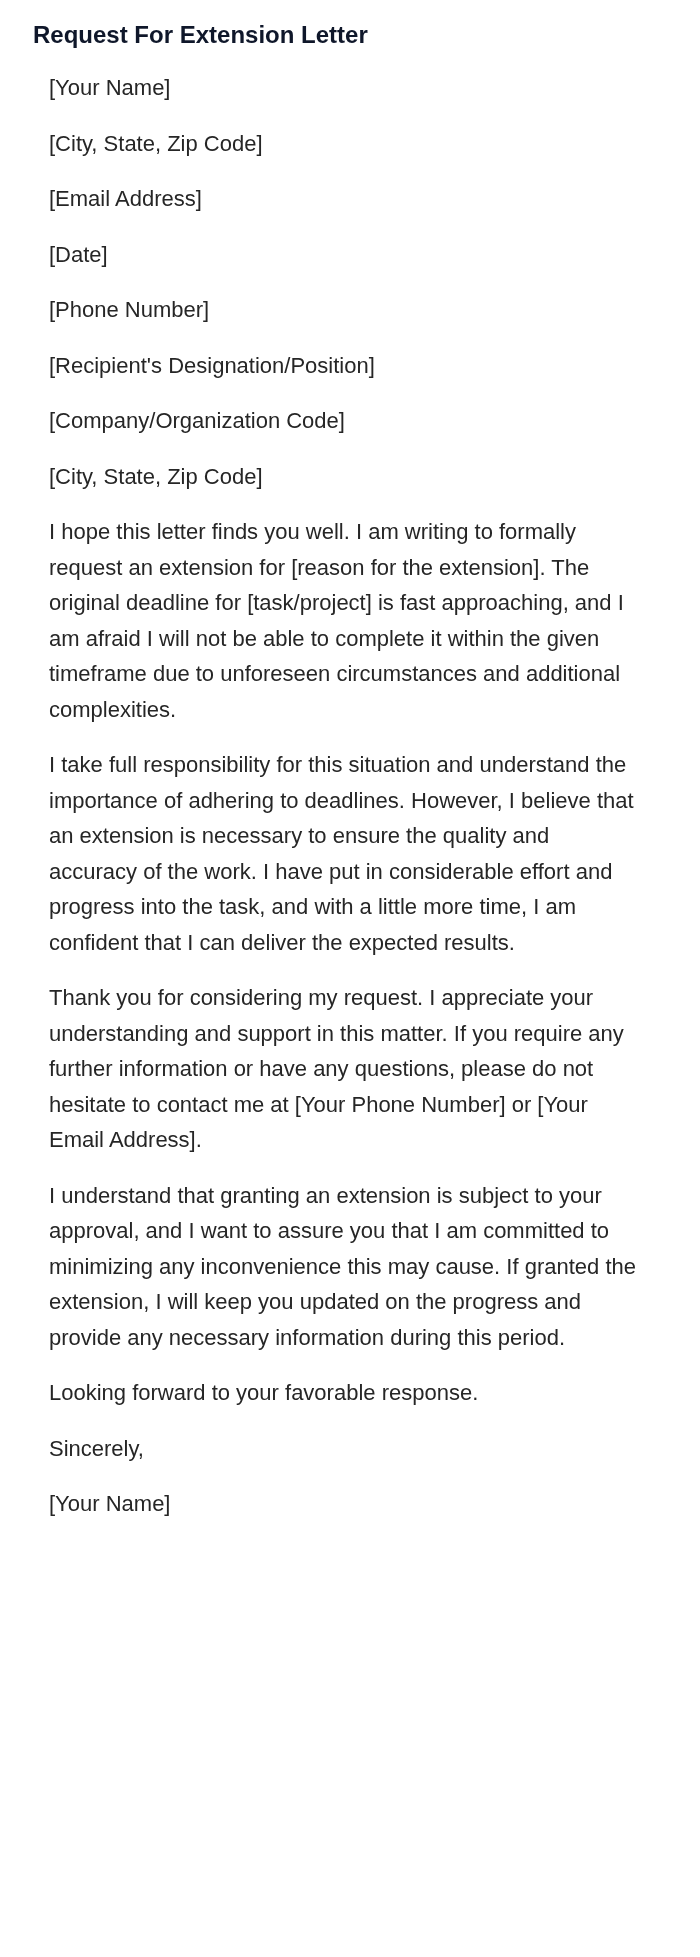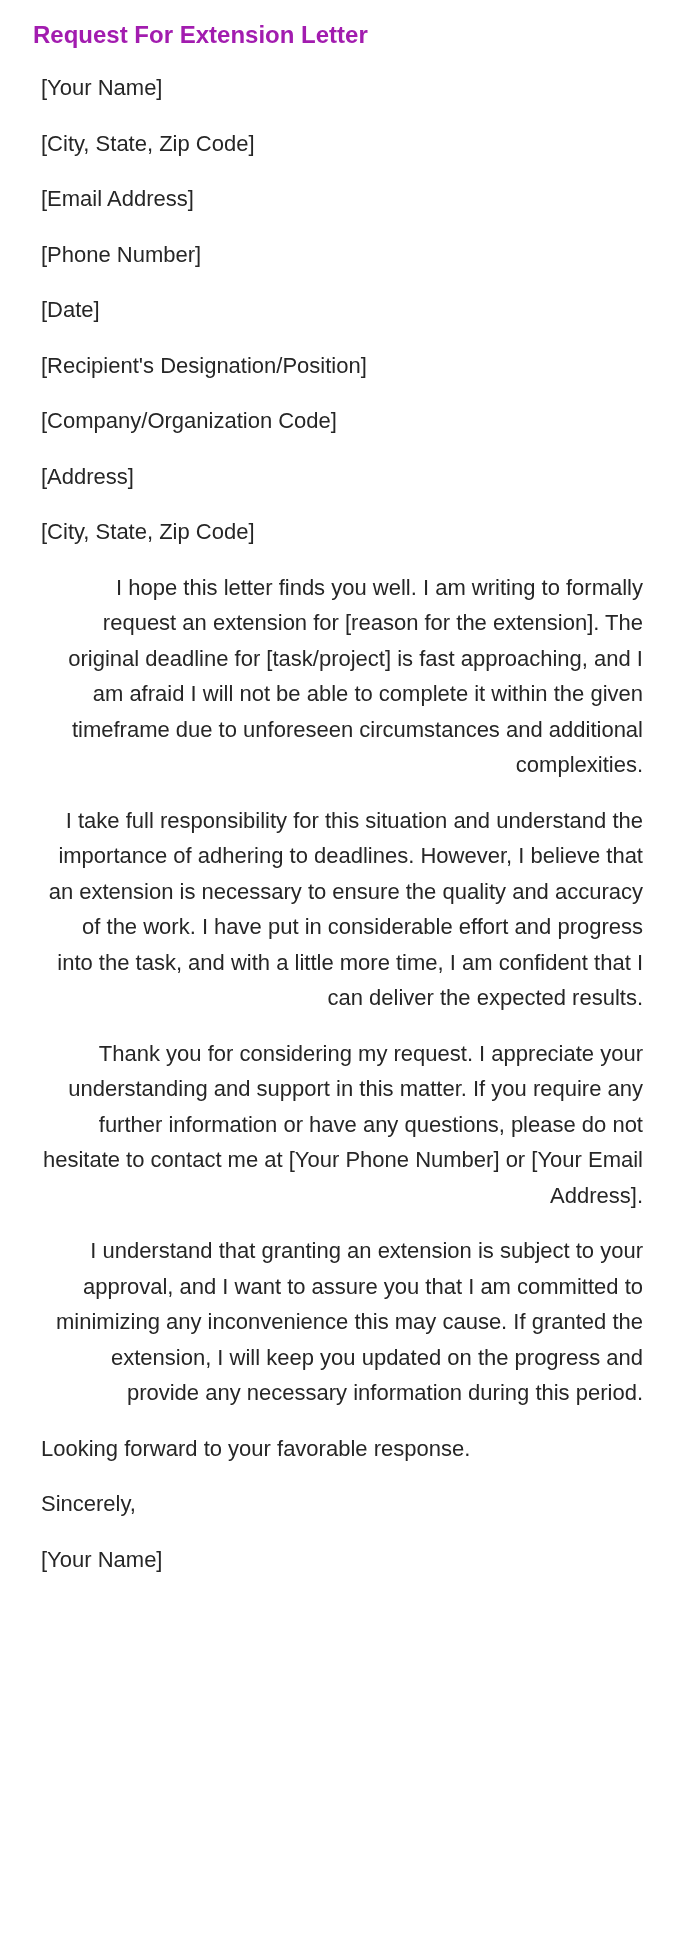--- a/index.html
+++ b/index.html
@@ -19,47 +19,46 @@
     color: #262626;
     font-size: 22px;
     line-height: 35.5px;
     -webkit-font-smoothing: antialiased;
   }
   .letter-title {
     margin: 0 0 20px 0;
     font-size: 24px;
     line-height: 30px;
     font-weight: 700;
-    color: #a21caf;
+    color: #0f172a;
     letter-spacing: 0;
   }
   .line, .para {
-    margin: 0 0 20px 8px;
+    margin: 0 0 20px 16px;
   }
   .para {
-    text-align: right;
+    text-align: left;
   }
 </style>
 </head>
 <body>
 
 <div class="letter">
 
   <h1 class="letter-title">Request For Extension Letter</h1>
 
   <p class="line">[Your Name]</p>
   <p class="line">[City, State, Zip Code]</p>
   <p class="line">[Email Address]</p>
+  <p class="line">[Date]</p>
+
   <p class="line">[Phone Number]</p>
-
-  <p class="line">[Date]</p>
 
   <p class="line">[Recipient's Designation/Position]</p>
   <p class="line">[Company/Organization Code]</p>
-  <p class="line">[Address]</p>
   <p class="line">[City, State, Zip Code]</p>
 
 
 
   <p class="para">I hope this letter finds you well. I am writing to formally request an extension for [reason for the extension]. The original deadline for [task/project] is fast approaching, and I am afraid I will not be able to complete it within the given timeframe due to unforeseen circumstances and additional complexities.</p>
   <p class="para">I take full responsibility for this situation and understand the importance of adhering to deadlines. However, I believe that an extension is necessary to ensure the quality and accuracy of the work. I have put in considerable effort and progress into the task, and with a little more time, I am confident that I can deliver the expected results.</p>
   <p class="para">Thank you for considering my request. I appreciate your understanding and support in this matter. If you require any further information or have any questions, please do not hesitate to contact me at [Your Phone Number] or [Your Email Address].</p>
   <p class="para">I understand that granting an extension is subject to your approval, and I want to assure you that I am committed to minimizing any inconvenience this may cause. If granted the extension, I will keep you updated on the progress and provide any necessary information during this period.</p>
 
   <p class="line">Looking forward to your favorable response.</p>

